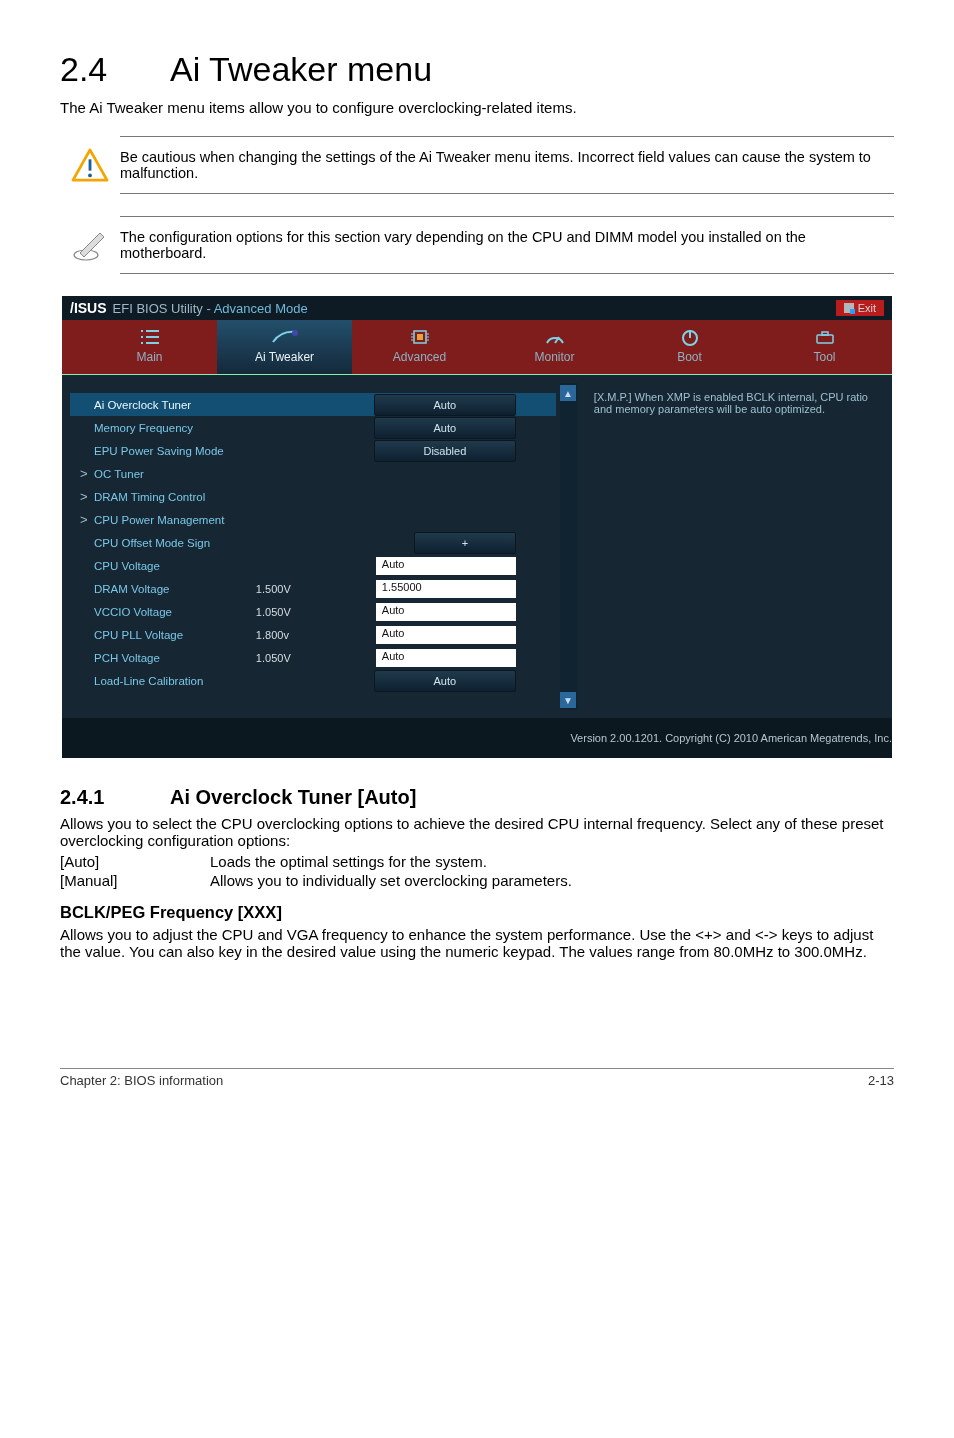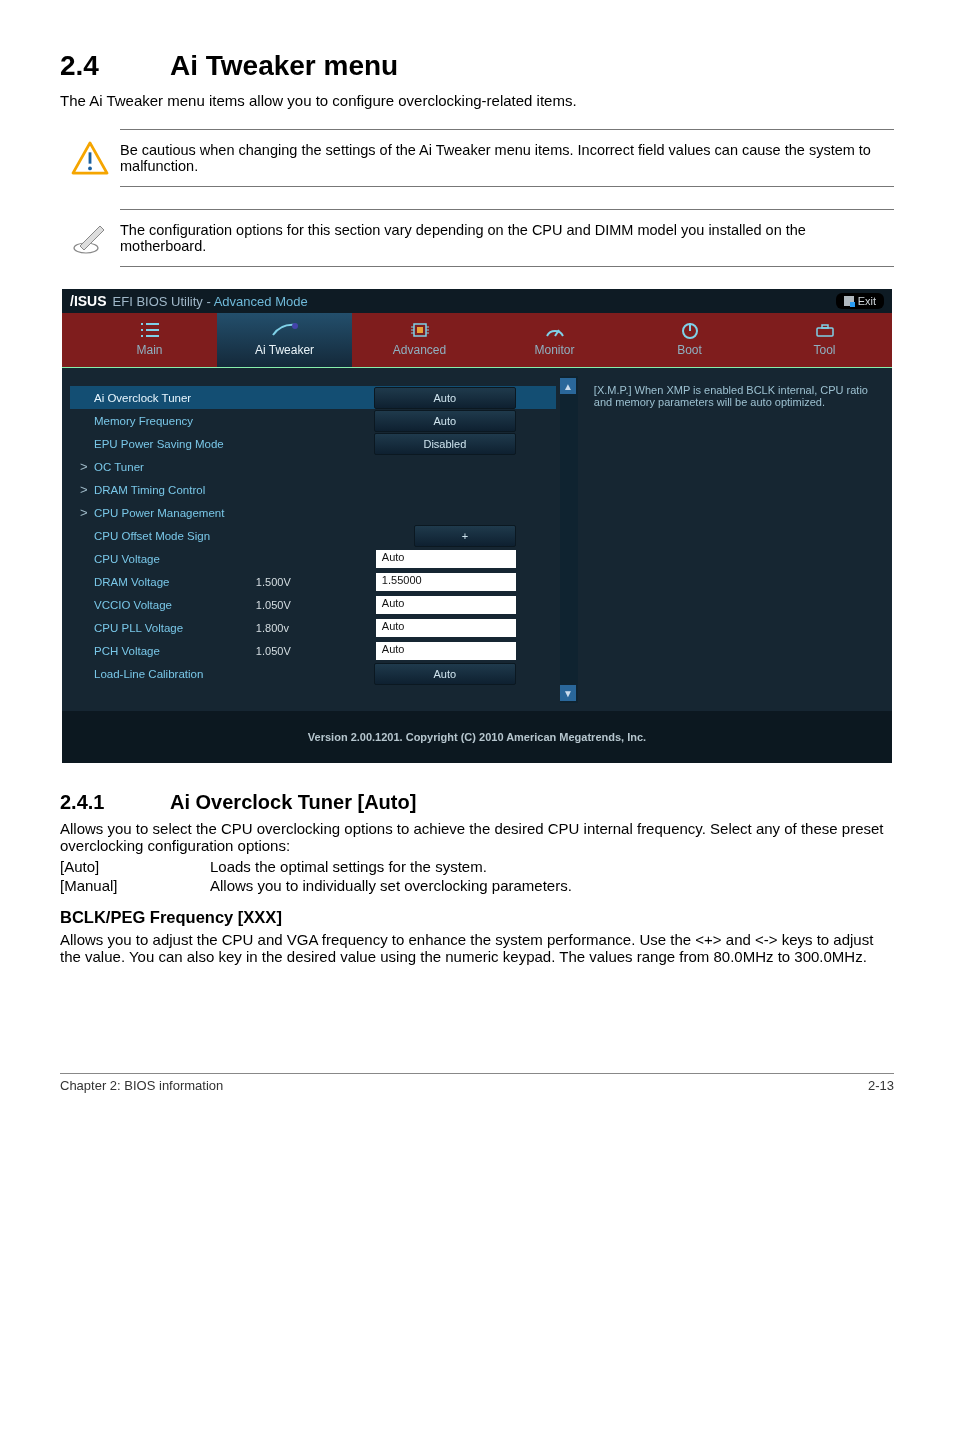--- a/index.html
+++ b/index.html
@@ -8,22 +8,22 @@
     background: #fff;
     font-family: Arial, Helvetica, sans-serif;
     color: #000;
     width: 954px;
   }
   .page {
     padding: 50px 60px 30px 60px;
     box-sizing: border-box;
   }
   h1 {
-    font-size: 28px;
-    font-weight: bold;
+    font-size: 34px;
+    font-weight: normal;
     margin: 0 0 10px 0;
   }
   h1 .num {
     display: inline-block;
     width: 110px;
   }
   .intro {
     font-size: 15px;
     margin-bottom: 20px;
   }
@@ -46,21 +46,21 @@
     color: #c7d0d6;
     font-size: 12px;
     font-family: Arial, sans-serif;
   }
   .bios-titlebar {
     display:flex; align-items:flex-end; justify-content:space-between;
     background:#0e1b24; padding:4px 8px; color:#9fb7c8; font-size:13px;
   }
   .bios-titlebar .left{display:flex;align-items:center;gap:6px;}
   .asus-logo{font-weight:bold;color:#fff;letter-spacing:0px;font-size:14px;}
-  .exit-btn{display:flex;align-items:center;gap:4px;background:#000000;color:#cfd6da;padding:2px 8px;font-size:11px;border-radius:6px;}
+  .exit-btn{display:flex;align-items:center;gap:4px;background:#b91c1c;color:#cfd6da;padding:2px 8px;font-size:11px;}
   .exit-btn .sq{width:10px;height:10px;background:#b0b8be;position:relative;}
   .exit-btn .sq::after{content:"";position:absolute;right:-1px;bottom:-1px;width:5px;height:5px;background:#2a9df4;}
   .bios-tabs {
     display:flex; background:#7f1d1d; border-bottom:1px solid #86efac;padding-left:20px;
   }
   .bios-tab {
     flex:1; text-align:center; padding:6px 0 10px 0; color:#8fb0c0; position:relative;
   }
   .bios-tab.sel{ background:linear-gradient(#234f6c,#14293a); color:#e9f3f8;}
   .tab-icon{ height:22px; display:flex; align-items:center; justify-content:center; margin-bottom:2px; color:#7fd1e8;}
@@ -75,21 +75,21 @@
   .row.sel{ background:#134e73; }
   .row.sel .label{ color:#e9f7ff;}
   .row .chev{ color:#9fbac8; width:14px; font-size:13px;}
   .val-display{ width:140px; height:20px; margin-right:40px; background:linear-gradient(#1f3a4c,#0e2030); color:#cfe4ee; font-size:11px; display:flex; align-items:center; justify-content:center; border:1px solid #0b1821; border-radius:2px;}
   .val-static{ width:100px; color:#d5dee2; font-size:11px; margin-right:20px;}
   .val-input{ width:140px; height:18px; margin-right:40px; background:#fff; color:#111; font-size:11px; padding:1px 6px; box-sizing:border-box;}
   .scroll-btn{ width:16px;height:16px;background:#2a679a;display:flex;align-items:center;justify-content:center;color:#cde;font-size:10px;}
   .bios-left-inner{ display:flex;}
   .rows-area{ flex:1;}
   .scroll-track{ width:18px; background:#0f2330; margin-left:4px; display:flex; flex-direction:column; justify-content:space-between; padding:2px 0;}
-  .bios-footer{ text-align:center; background:#0c1820; color:#b6c6ce; font-size:11px; padding:20px 0;font-weight:bold;}
+  .bios-footer{ text-align:right; background:#0c1820; color:#b6c6ce; font-size:11px; padding:14px 0;}
 
   
   h2{ font-size:20px; font-weight:bold; margin:10px 0 6px 0;}
   h2 .num{ display:inline-block; width:110px;}
   .para{ font-size:15px; margin:4px 0;}
   .optline{ font-size:15px; margin:2px 0;}
   .optline .key{ display:inline-block; width:150px;}
   h3{ font-size:16.5px; font-weight:bold; margin:14px 0 4px 0;}
 
   .footer-area{ display:flex; justify-content:space-between; font-size:13px; color:#333; margin-top:108px; border-top:1px solid #888; padding-top:4px;}

